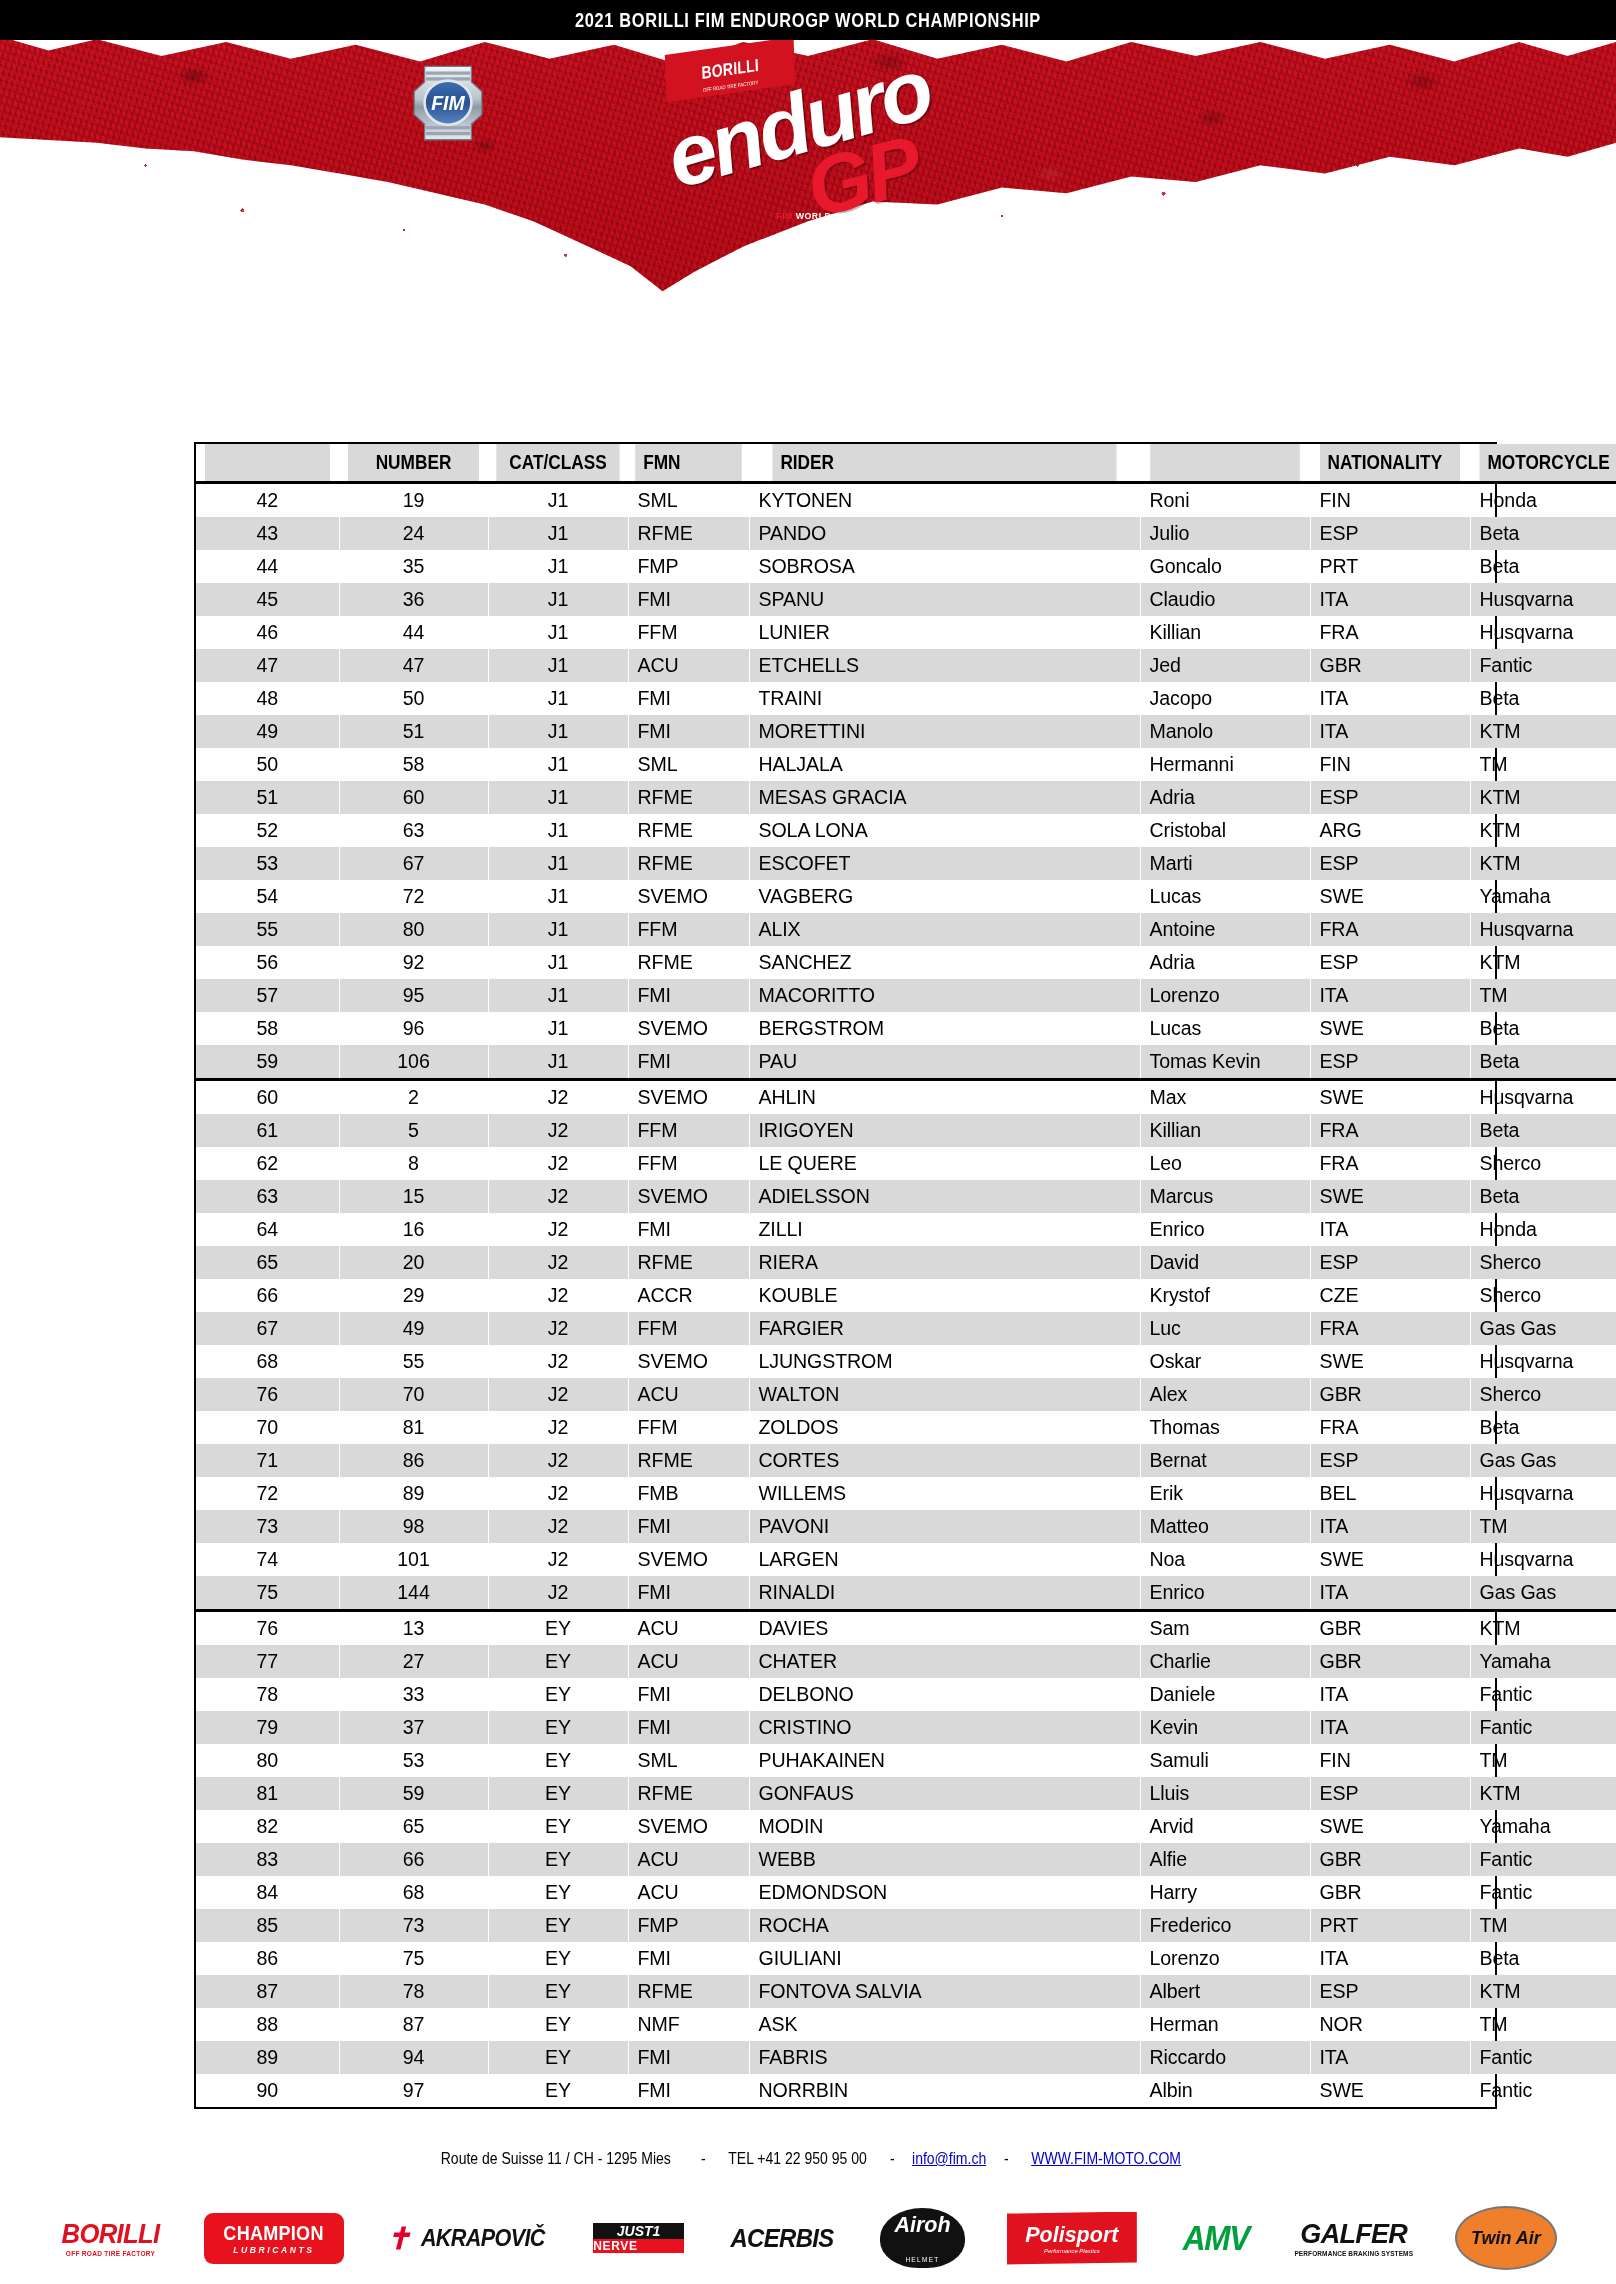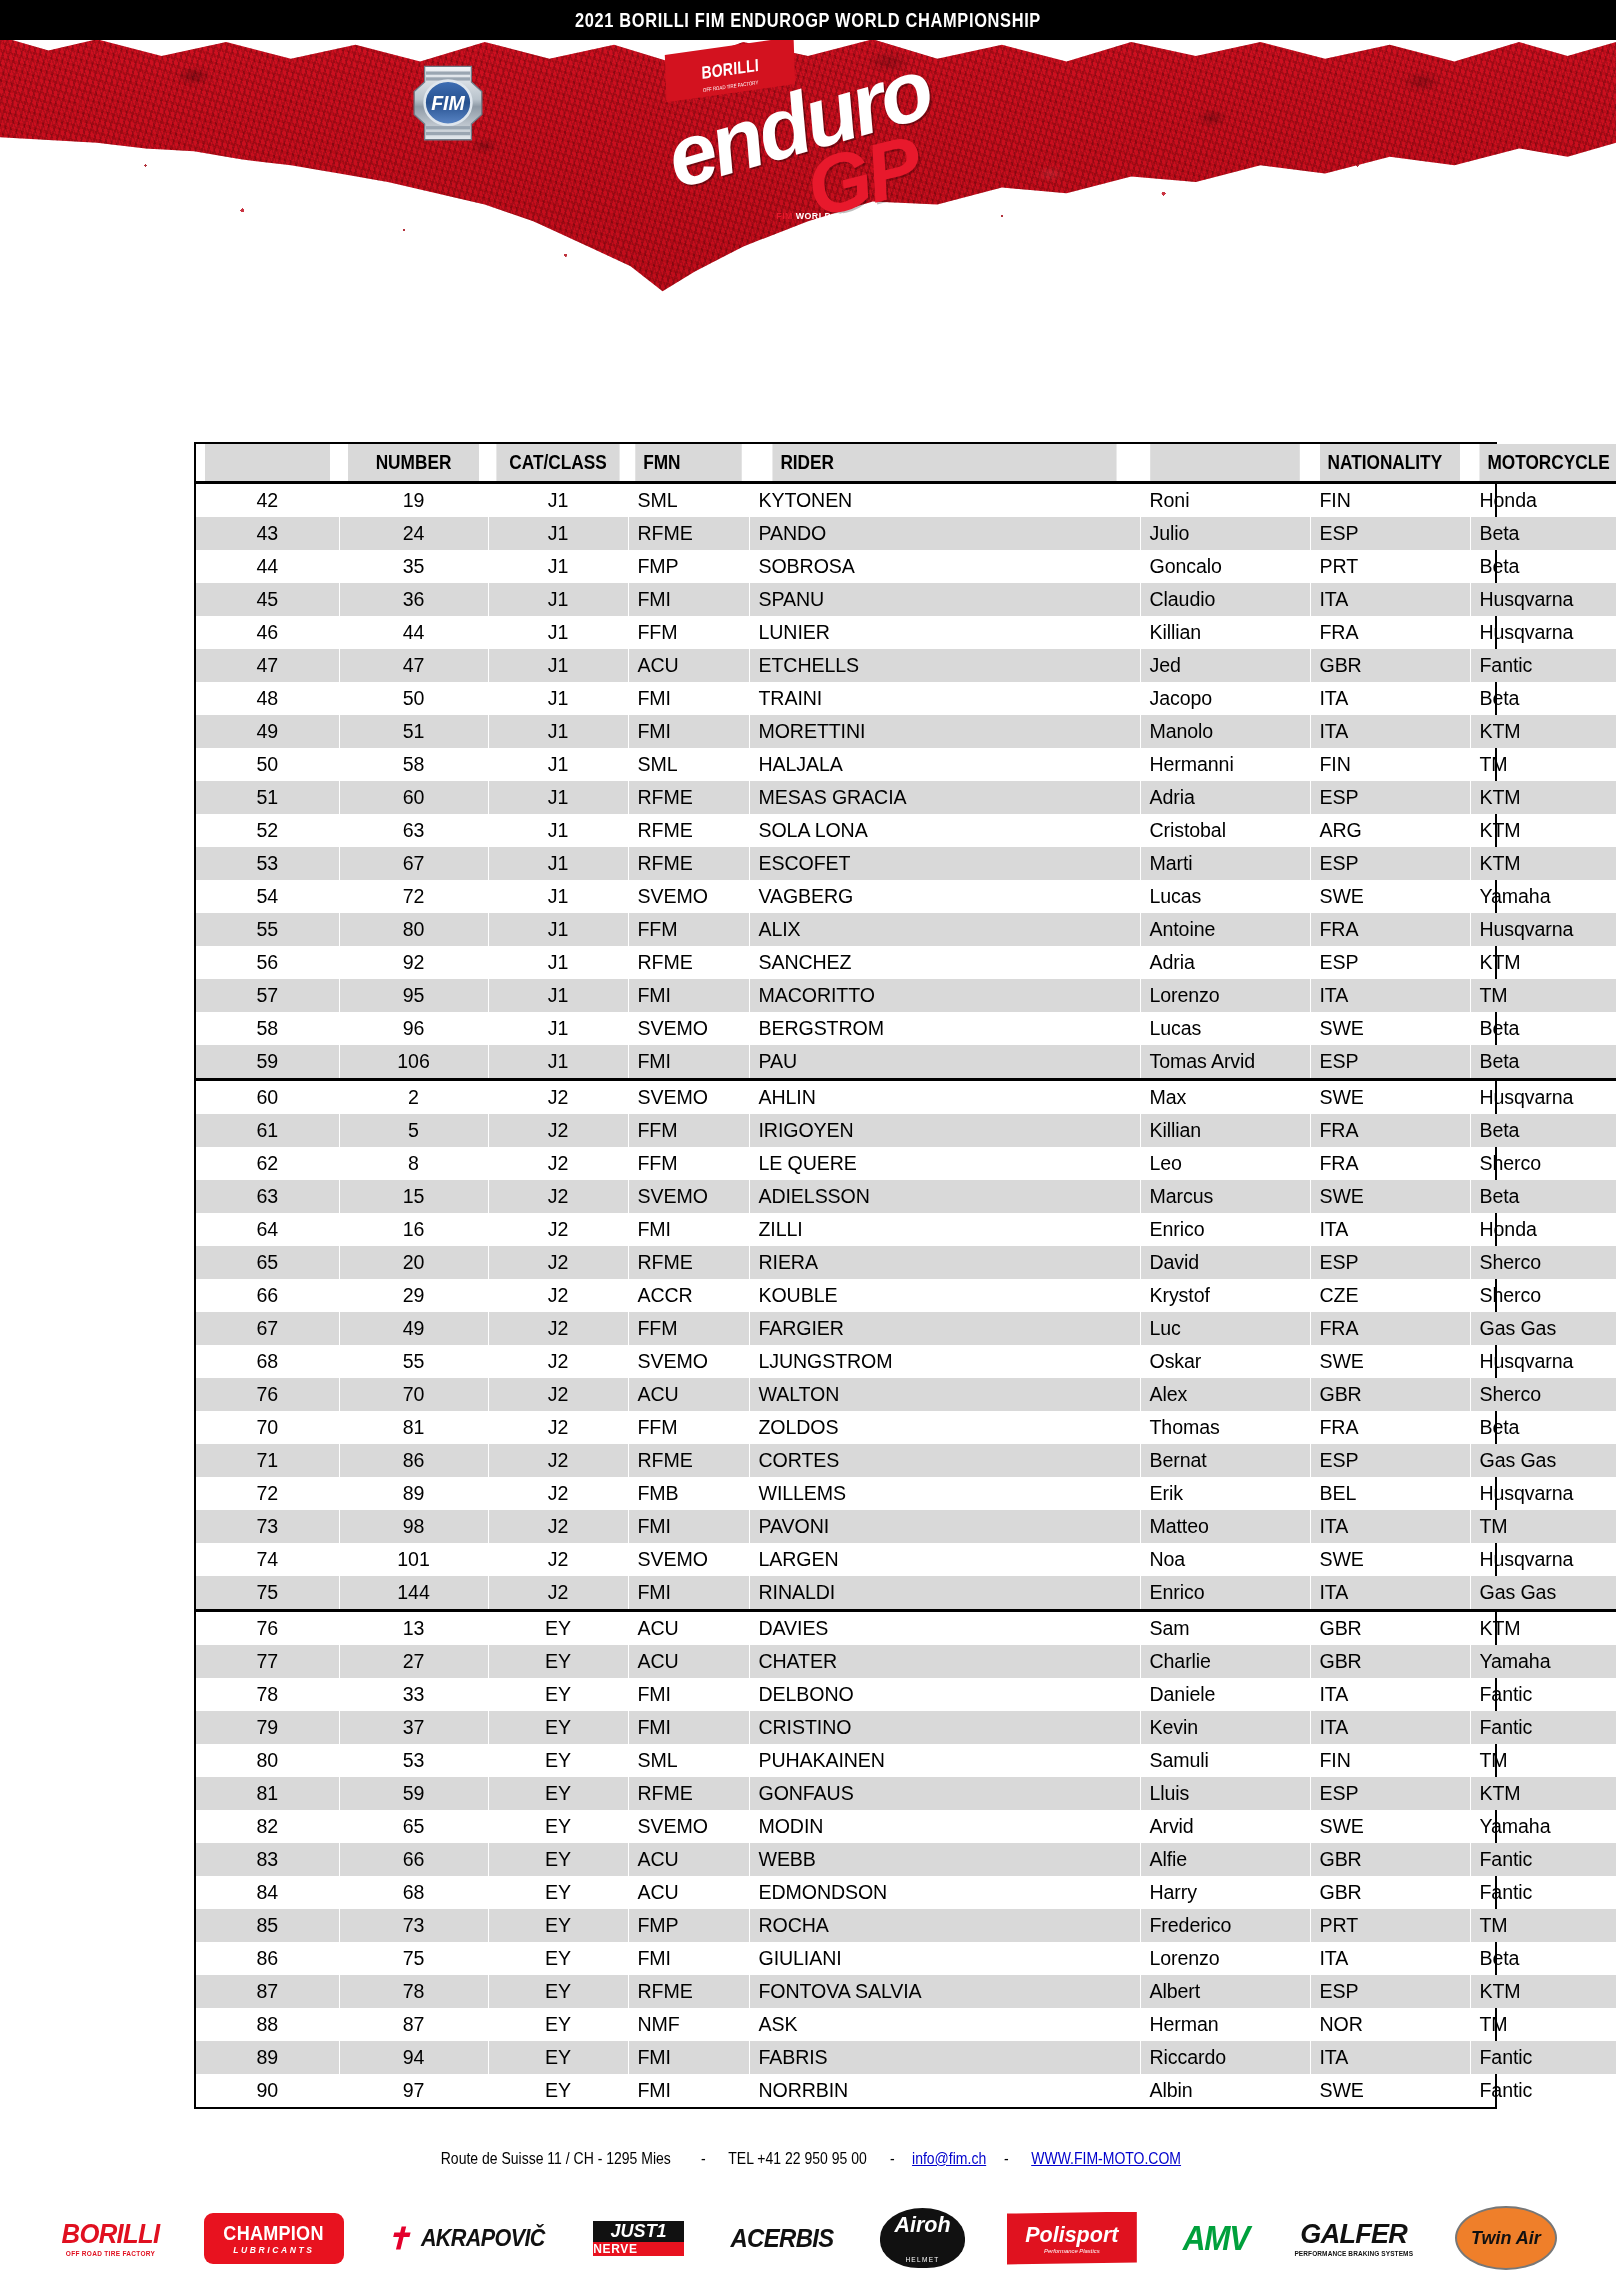--- a/index.html
+++ b/index.html
@@ -274,21 +274,21 @@
     background: #e8121f; border-radius: 9px;
     width: 140px; height: 51px; flex-direction: column;
   }
   .sp-champion .w { color:#fff; font-weight:bold; font-size:19.6px; letter-spacing:0.3px; transform: scaleX(.92);}
   .sp-champion .s { color:#fff; font-size:8.5px; letter-spacing:2.6px; font-weight:bold;font-style:italic;}
 
   .sp-akra .k { color:#e4002b; font-weight:bold; font-size:30px; font-style:italic; margin-right:2.6px;}
   .sp-akra .w { color:#111; font-weight:bold; font-style:italic; font-size:24px; letter-spacing:-0.7px; transform: scaleX(.9);}
 
   .sp-just1 { flex-direction: column; width: 91px; }
-  .sp-just1 .top { background:#111; color:#fff; font-weight:bold; font-style:italic; font-size:18px; width:91px; text-align:center; }
+  .sp-just1 .top { background:#111; color:#fff; font-weight:bold; font-style:italic; font-size:14px; width:91px; text-align:center; }
   .sp-just1 .bot { background:#e8121f; color:#fff; font-weight:bold; font-size:12px; width:91px; text-align:left; letter-spacing:0.7px;}
 
   .sp-acerbis .w { color:#111; font-weight:bold; font-style:italic; font-size:26px; letter-spacing:-0.7px; transform: scaleX(.92);}
 
   .sp-airoh { width:85px; height:60px; background:#111; border-radius:50% 50% 45% 45%; flex-direction:column;gap:18px; }
   .sp-airoh .w { color:#fff; font-weight:bold; font-style:italic; font-size:21.5px; }
   .sp-airoh .s { color:#fff; font-size:6.5px; letter-spacing:1.3px; }
 
   .sp-polisport { width:130px; height:53px; background:#e0121f; flex-direction:column;
                   clip-path: polygon(0 4%, 100% 0, 100% 96%, 0 100%); }
@@ -547,21 +547,21 @@
           <td class="t-left">Lucas</td>
           <td class="t-left">SWE</td>
           <td class="t-left last">Beta</td>
         </tr>
         <tr class="alt">
           <td class="t-center">59</td>
           <td class="t-center">106</td>
           <td class="t-center">J1</td>
           <td class="t-left">FMI</td>
           <td class="t-left">PAU</td>
-          <td class="t-left">Tomas Arvid</td>
+          <td class="t-left">Tomas Kevin</td>
           <td class="t-left">ESP</td>
           <td class="t-left last">Beta</td>
         </tr>
         <tr class=" sec-break">
           <td class="t-center">60</td>
           <td class="t-center">2</td>
           <td class="t-center">J2</td>
           <td class="t-left">SVEMO</td>
           <td class="t-left">AHLIN</td>
           <td class="t-left">Max</td>

